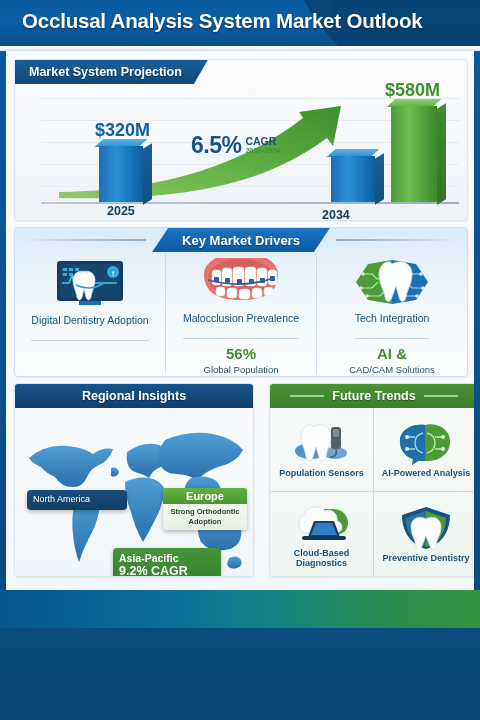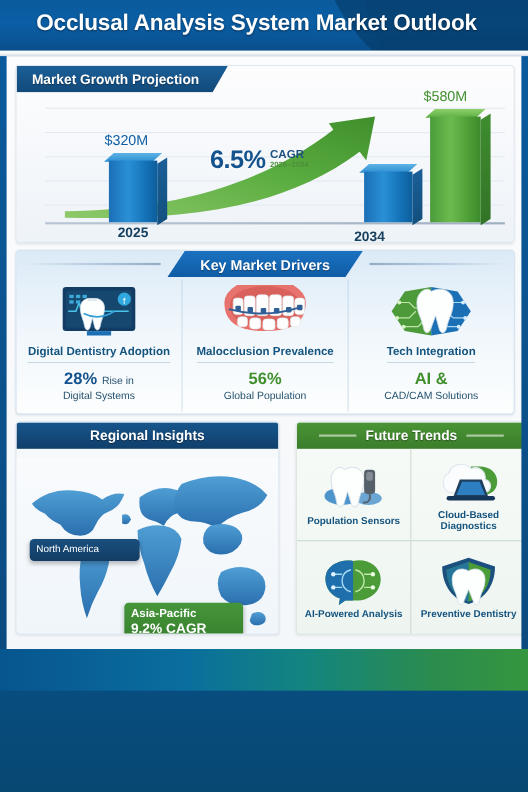--- a/index.html
+++ b/index.html
@@ -11,21 +11,21 @@
   .page{position:relative;width:480px;height:720px;background:#0c4a7a;overflow:hidden;}
 
   
   .header{position:absolute;left:0;top:0;width:480px;height:46px;
     background:linear-gradient(180deg,#0a5a9c 0%,#0b5fa5 45%,#0a4e8c 100%);
     overflow:hidden;}
   .header .swoosh{position:absolute;right:-30px;top:-60px;width:210px;height:150px;
     border-radius:0 0 0 200px;background:rgba(6,52,92,.55);transform:rotate(-8deg);}
   .header .swoosh2{position:absolute;right:-40px;top:-20px;width:190px;height:120px;
     border-radius:0 0 0 180px;background:rgba(8,64,112,.45);}
-  .header h1{position:relative;margin:0;padding:9px 0 0 33px;color:#fff;
+  .header h1{position:relative;margin:0;padding:9px 0 0 22px;color:#fff;
     font-size:20.5px;font-weight:bold;letter-spacing:-.2px;
     text-shadow:0 1px 2px rgba(0,0,0,.45);}
   .hdr-rule{position:absolute;left:0;top:46px;width:480px;height:5px;
     background:linear-gradient(180deg,#ffffff 0%,#eef3f7 60%,#cfd9e2 100%);}
 
   
   .body{position:absolute;left:0;top:51px;width:480px;height:539px;
     background:linear-gradient(180deg,#fbfcfd 0%,#f4f7fa 100%);}
   .edge-l{position:absolute;left:0;top:51px;width:6px;height:539px;
     background:linear-gradient(180deg,#0a5a9c,#0b4b80);}
@@ -84,39 +84,39 @@
   .bar3d{position:absolute;bottom:2px;}
   .bar3d .face{position:absolute;left:0;bottom:0;width:100%;height:100%;}
   .bar3d .side{position:absolute;right:-9px;bottom:0;width:9px;height:100%;}
   .bar3d .top{position:absolute;left:0;top:-7px;width:100%;height:8px;}
   .blueface{background:linear-gradient(90deg,#1b6fb5 0%,#2a90d6 40%,#1473b8 75%,#0e5d9b 100%);}
   .blueside{background:linear-gradient(180deg,#1b5e96,#12507f);transform:skewY(-32deg);}
   .bluetop{background:linear-gradient(180deg,#5fb3e6,#2d8fd2);transform:skewX(-48deg);}
   .greenface{background:linear-gradient(90deg,#4a9c3a 0%,#6cbb4e 40%,#4e9f37 75%,#3c8a2c 100%);}
   .greenside{background:linear-gradient(180deg,#3f8c2f,#327427);transform:skewY(-32deg);}
   .greentop{background:linear-gradient(180deg,#8fd16c,#5caf42);transform:skewX(-48deg);}
-  .vlabel{position:absolute;font-weight:normal;font-size:13px;white-space:nowrap;
+  .vlabel{position:absolute;font-weight:bold;font-size:18px;white-space:nowrap;
     text-shadow:0 1px 1px rgba(255,255,255,.9);}
   .vlabel.b{color:#0f5ea3;}
   .vlabel.g{color:#3f8f2c;}
   .xlabel{position:absolute;font-weight:bold;font-size:12.5px;color:#17405f;}
   .cagr{position:absolute;left:150px;top:40px;display:flex;align-items:flex-end;gap:4px;}
   .cagr .num{font-size:23px;font-weight:bold;color:#14538d;letter-spacing:-.5px;
     text-shadow:0 1px 1px rgba(255,255,255,.9);}
   .cagr .tag{padding-bottom:3px;}
   .cagr .tag .t1{font-size:10.5px;font-weight:bold;color:#1b4f7d;line-height:1;}
   .cagr .tag .t2{font-size:7px;font-weight:bold;color:#4a8f3a;line-height:1.4;}
 
   
   .drivers{position:absolute;left:0;top:26px;width:100%;height:120px;display:flex;}
   .drv{flex:1;display:flex;flex-direction:column;align-items:center;padding-top:4px;}
   .drv + .drv{border-left:1px solid rgba(160,190,215,.45);}
   .drv .ico{height:52px;display:flex;align-items:center;justify-content:center;}
-  .drv .ttl{margin-top:4px;font-size:10.5px;font-weight:bold;color:#15547f;
-    text-align:center;padding-bottom:3px;border-bottom:1px solid rgba(150,180,205,.5);}
+  .drv .ttl{margin-top:4px;font-size:10.5px;font-weight:normal;color:#15547f;
+    text-align:center;padding-bottom:14px;border-bottom:1px solid rgba(150,180,205,.5);}
   .drv .val{margin-top:5px;text-align:center;line-height:1.25;}
   .drv .big{font-size:15px;font-weight:bold;}
   .drv .big.b{color:#14538d;}
   .drv .big.g{color:#3f8f2c;}
   .drv .sm{font-size:9.5px;color:#24526f;}
 
   
   .map{position:absolute;left:0;top:32px;width:238px;height:168px;overflow:hidden;
     background:linear-gradient(180deg,#f9fbfd 0%,#eff5fa 100%);}
   .callout{position:absolute;border-radius:4px;box-shadow:0 2px 4px rgba(0,0,0,.25);}
@@ -157,21 +157,21 @@
   <div class="header">
     <div class="swoosh"></div>
     <div class="swoosh2"></div>
     <h1>Occlusal Analysis System Market Outlook</h1>
   </div>
   <div class="hdr-rule"></div>
 
   <div class="body">
 
     <div class="panel panel-chart">
-      <div class="banner-left">Market Growth Projection</div>
+      <div class="banner-left">Market System Projection</div>
 
       <div class="plot">
         <div class="gl" style="top:6px"></div>
         <div class="gl" style="top:28px"></div>
         <div class="gl" style="top:50px"></div>
         <div class="gl" style="top:72px"></div>
         <div class="gl" style="top:94px"></div>
         <div class="axis"></div>
 
         <svg width="418" height="112" style="position:absolute;left:0;top:0">
@@ -240,25 +240,20 @@
                   <rect x="18" y="14" width="4" height="3"></rect>
                 </g>
               <path d="M39,10 c7,-4 15,-1 15,7 c0,7 -3,10 -4,17 c-1,4 -4,4 -5,0 l-2,-8 l-2,8 c-1,4 -4,4 -5,0 c-1,-7 -4,-10 -4,-17 c0,-8 8,-11 15,-7 z" transform="translate(-10,4)" fill="#fdfefe" stroke="#c9dce8" stroke-width=".7"></path>
               <path d="M25,26 q14,7 28,-2" stroke="#2f9fd4" stroke-width="1.6" fill="none"></path>
               <circle cx="62" cy="13" r="6" fill="#2fa8dd"></circle>
                 <text x="62" y="17" font-size="8" fill="#fff" text-anchor="middle" font-family="Liberation Sans">f</text>
               <rect x="28" y="42" width="22" height="4" fill="#1b6fb5"></rect>
             </svg>
           </div>
           <div class="ttl">Digital Dentistry Adoption</div>
-          <div class="val">
-            <span class="big b">28%</span>
-            <span class="sm">Rise in</span>
-            <div class="sm">Digital Systems</div>
-          </div>
         </div>
 
         <div class="drv">
           <div class="ico">
             <svg width="86" height="50" viewBox="0 0 86 50">
               <path d="M6,16 a37,22 0 0 1 74,0 c0,16 -10,26 -37,26 c-27,0 -37,-10 -37,-26 z" fill="#e8736e"></path>
               <path d="M11,18 a32,17 0 0 1 64,0 c0,12 -9,19 -32,19 c-23,0 -32,-7 -32,-19 z" fill="#d9615c"></path>
               <g fill="#fdfdfd" stroke="#e2e6ea" stroke-width=".6">
                 <rect x="14" y="12" width="9" height="15" rx="3"></rect>
                   <rect x="24" y="10" width="10" height="18" rx="3"></rect>
@@ -353,20 +348,27 @@
             <path d="M186,104 q16,-8 30,-2 q12,6 10,18 q-2,12 -16,14 q-16,2 -24,-8 q-6,-12 0,-22 z"></path>
             <path d="M214,142 q8,-4 12,2 q2,6 -4,8 q-8,2 -10,-4 z"></path>
             <path d="M96,52 q6,-2 8,4 q-2,6 -8,4 z"></path>
           </g>
         </svg>
 
         <div class="callout co-na">
           <div class="r1">North America</div>
         </div>
 
+        <div class="callout co-eu">
+          <div class="head">Europe</div>
+          <div class="bodyc">
+            <span>Strong Orthodontic</span><br>
+            <span>Adoption</span>
+          </div>
+        </div>
 
         <div class="callout co-ap">
           <div class="r1">Asia-Pacific</div>
           <div class="r2">9.2% CAGR</div>
           <div class="r3">Fastest Growth</div>
         </div>
       </div>
     </div>
 
     <div class="panel panel-trends">
@@ -383,33 +385,20 @@
             <svg width="62" height="44" viewBox="0 0 62 44">
               <ellipse cx="20" cy="30" rx="16" ry="8" fill="#2f82c4" opacity=".85"></ellipse>
               <ellipse cx="44" cy="32" rx="12" ry="6" fill="#2f82c4" opacity=".7"></ellipse>
               <path d="M22,6 c8,-5 18,-1 18,9 c0,9 -4,12 -5,21 c-1,5 -6,5 -7,0 l-3,-10 l-3,10 c-1,5 -6,5 -7,0 c-1,-9 -5,-12 -5,-21 c0,-10 10,-14 12,-9 z" fill="#fdfefe" stroke="#ccdae4" stroke-width=".8"></path>
               <rect x="40" y="6" width="10" height="22" rx="3" fill="#55606b"></rect>
               <rect x="42" y="8" width="6" height="8" rx="2" fill="#848d96"></rect>
               <path d="M45,28 q2,8 -6,8" stroke="#55606b" stroke-width="1.6" fill="none"></path>
             </svg>
           </div>
           <div class="lbl">Population Sensors</div>
-        </div>
-
-        <div class="tr">
-          <div class="ico">
-            <svg width="68" height="44" viewBox="0 0 68 44">
-              <path d="M44,8 c10,0 16,6 16,14 c0,8 -6,12 -14,12 l-10,0 l0,-26 z" fill="#4b9c39"></path>
-              <path d="M16,14 c2,-8 14,-11 20,-4 c8,-3 14,3 13,10 c6,1 7,10 0,12 l-30,0 c-9,0 -11,-14 -3,-18 z" fill="#fbfcfd" stroke="#dde6ec" stroke-width="1"></path>
-              <path d="M20,36 l6,-16 l20,0 l6,16 z" fill="#1f3f5e"></path>
-              <path d="M23,34 l5,-12 l16,0 l5,12 z" fill="#2d7fc2"></path>
-              <rect x="14" y="35" width="44" height="4" rx="2" fill="#17375a"></rect>
-            </svg>
-          </div>
-          <div class="lbl">Cloud-Based Diagnostics</div>
         </div>
 
         <div class="tr">
           <div class="ico">
             <svg width="62" height="44" viewBox="0 0 62 44">
               <path d="M30,4 c12,-3 24,4 25,15 c1,12 -9,21 -22,21 l-10,0 l-6,4 l1,-6 c-9,-3 -14,-11 -13,-20 c1,-9 12,-16 25,-14 z" fill="#4b9c39"></path>
               <path d="M30,4 c-13,-2 -24,5 -25,14 c-1,9 4,17 13,20 l-1,6 l6,-4 l7,0 z" fill="#1f6fad"></path>
               <g stroke="#bfe8a6" stroke-width="1.3" fill="none">
                 <path d="M32,12 q8,2 8,10 q0,8 -8,10"></path>
                   <path d="M40,16 h8"></path>
@@ -428,20 +417,33 @@
                   <circle cx="12" cy="16" r="2"></circle>
                   <circle cx="12" cy="28" r="2"></circle>
                 </g>
             </svg>
           </div>
           <div class="lbl">AI-Powered Analysis</div>
         </div>
 
         <div class="tr">
           <div class="ico">
+            <svg width="68" height="44" viewBox="0 0 68 44">
+              <path d="M44,8 c10,0 16,6 16,14 c0,8 -6,12 -14,12 l-10,0 l0,-26 z" fill="#4b9c39"></path>
+              <path d="M16,14 c2,-8 14,-11 20,-4 c8,-3 14,3 13,10 c6,1 7,10 0,12 l-30,0 c-9,0 -11,-14 -3,-18 z" fill="#fbfcfd" stroke="#dde6ec" stroke-width="1"></path>
+              <path d="M20,36 l6,-16 l20,0 l6,16 z" fill="#1f3f5e"></path>
+              <path d="M23,34 l5,-12 l16,0 l5,12 z" fill="#2d7fc2"></path>
+              <rect x="14" y="35" width="44" height="4" rx="2" fill="#17375a"></rect>
+            </svg>
+          </div>
+          <div class="lbl">Cloud-Based Diagnostics</div>
+        </div>
+
+        <div class="tr">
+          <div class="ico">
             <svg width="56" height="46" viewBox="0 0 56 46">
               <path d="M28,2 L52,10 c0,18 -10,30 -24,34 C14,40 4,28 4,10 Z" fill="#1b4f7e"></path>
               <path d="M28,6 L48,13 c0,15 -8,25 -20,29 C16,38 8,28 8,13 Z" fill="#4b9c39"></path>
               <path d="M28,6 L8,13 c0,15 8,25 20,29 z" fill="#1f6fad" opacity=".85"></path>
               <path d="M28,14 c7,-4 15,-1 15,8 c0,8 -4,11 -5,19 c-1,5 -5,5 -6,0 l-4,-10 l-4,10 c-1,5 -5,5 -6,0 c-1,-8 -5,-11 -5,-19 c0,-9 8,-12 15,-8 z" fill="#fdfefe" stroke="#cfdde6" stroke-width=".7"></path>
             </svg>
           </div>
           <div class="lbl">Preventive Dentistry</div>
         </div>
 

